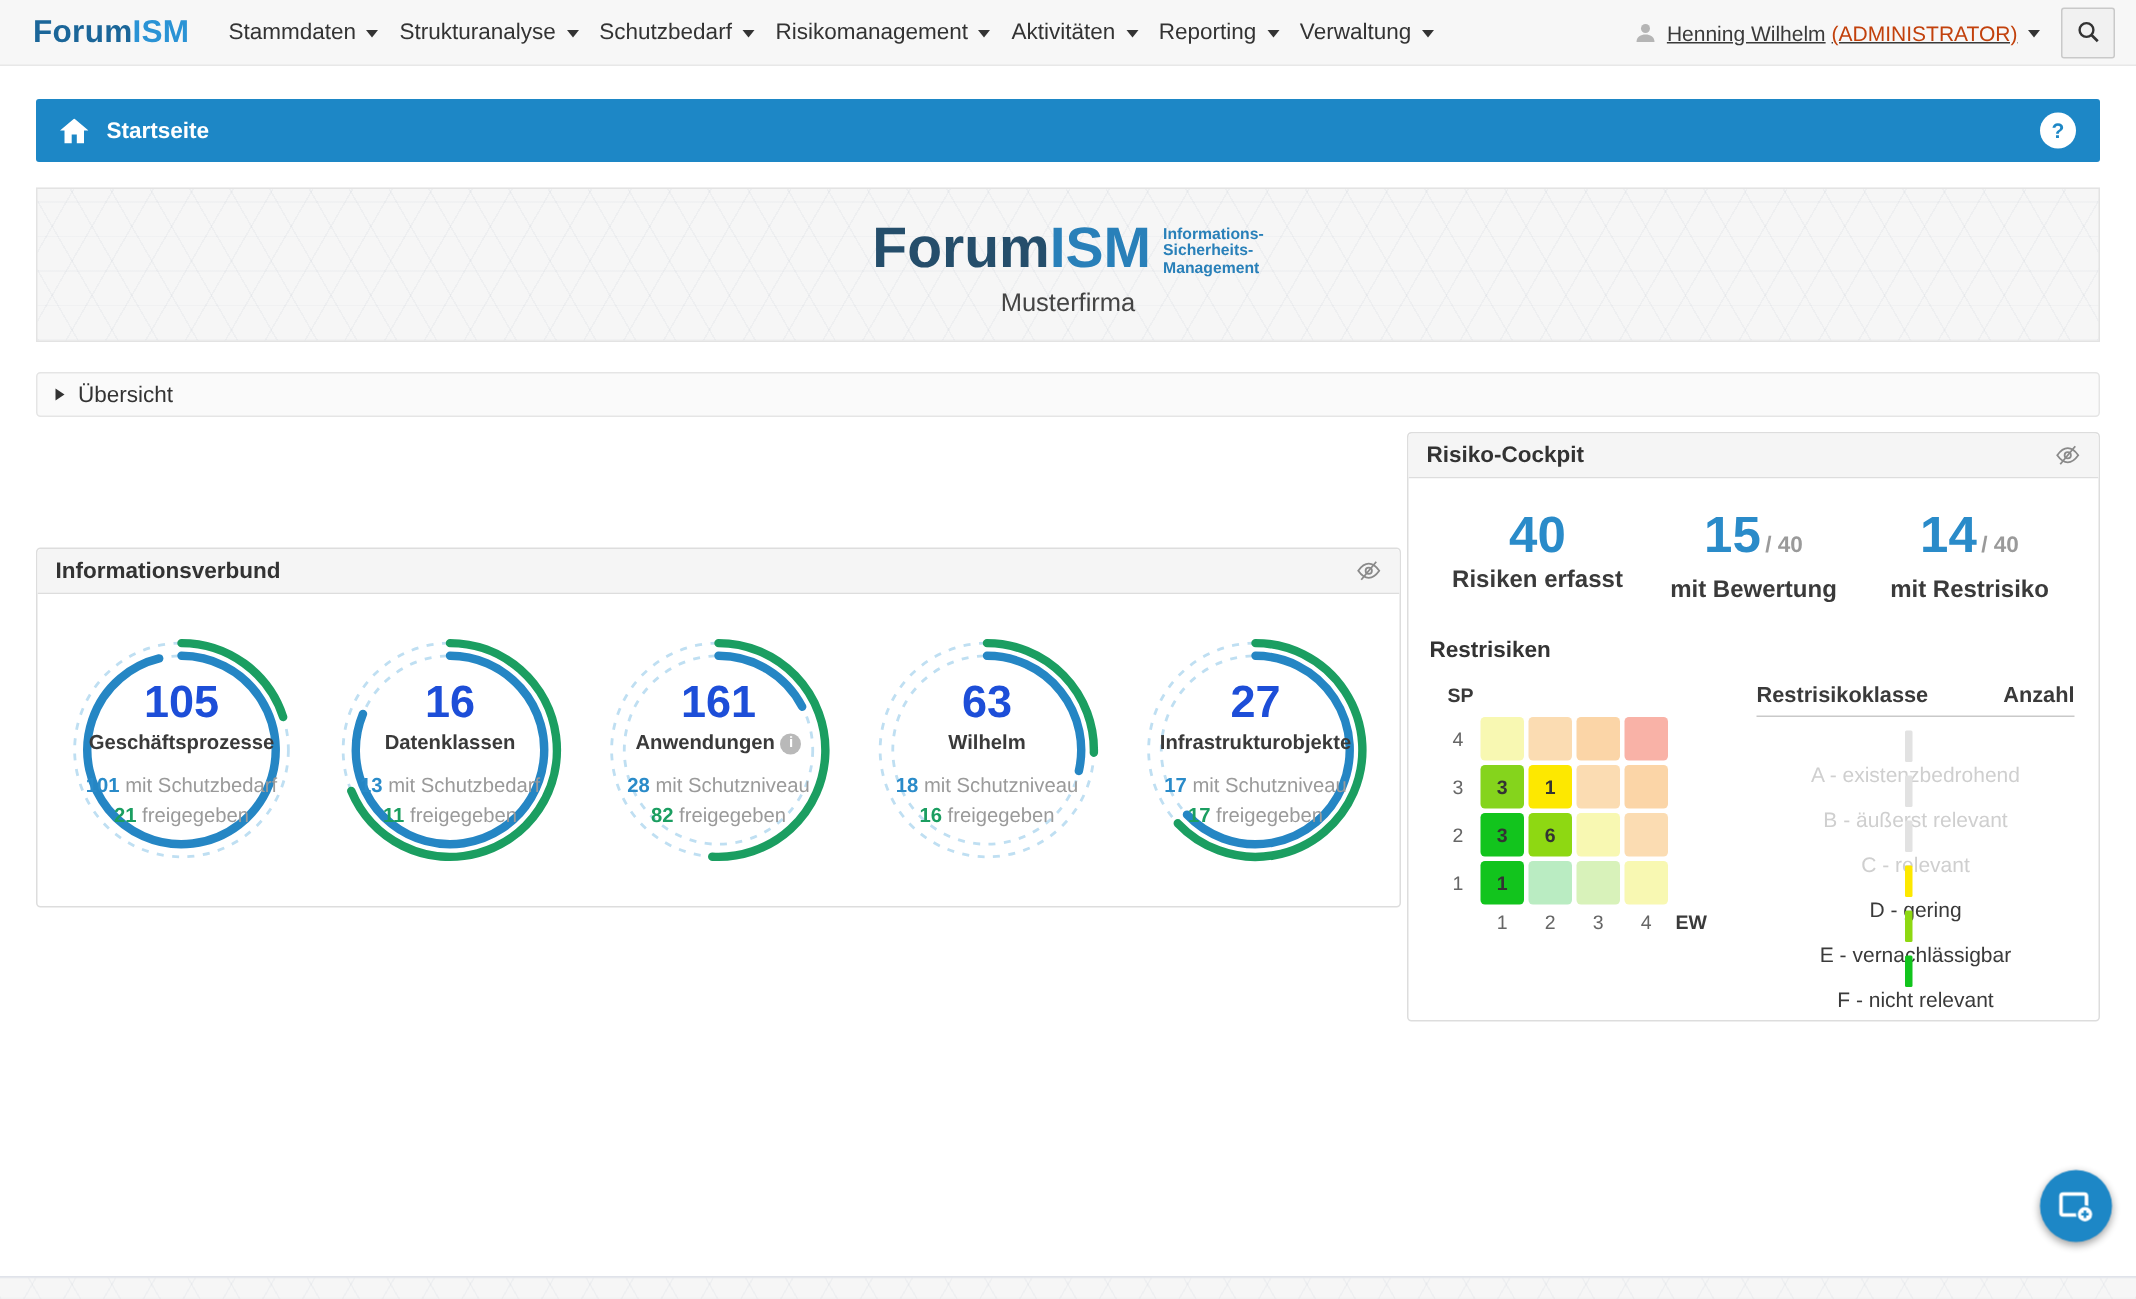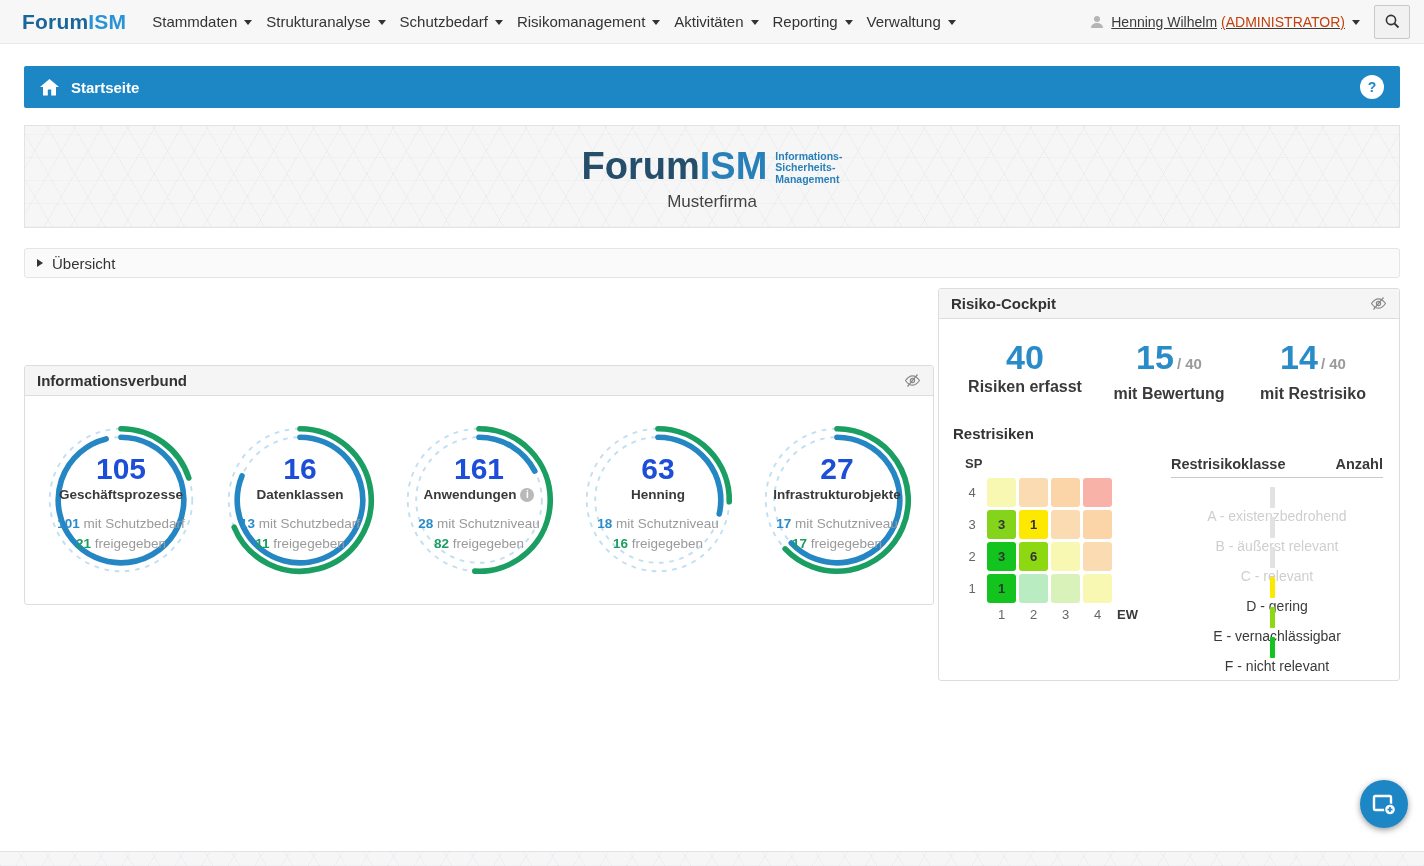--- a/index.html
+++ b/index.html
@@ -266,21 +266,21 @@
         </div>
         <div class="gauge">
           <svg width="150" height="152" viewBox="0 0 160 162">
             <circle cx="80" cy="81" r="76" fill="none" stroke="#bfdff2" stroke-width="2" stroke-dasharray="5 6"></circle>
             <circle cx="80" cy="81" r="67" fill="none" stroke="#bfdff2" stroke-width="2" stroke-dasharray="5 6"></circle>
             <path d="M80.00 5.00 A76 76 0 0 1 155.98 82.89" fill="none" stroke="#1b9e61" stroke-width="6" stroke-linecap="round"></path>
             <path d="M80.00 14.00 A67 67 0 0 1 145.32 95.91" fill="none" stroke="#2586c4" stroke-width="6" stroke-linecap="round"></path>
           </svg>
           <div class="g-overlay">
             <div class="g-num">63</div>
-            <div class="g-label"><span>Henning</span></div>
+            <div class="g-label"><span>Wilhelm</span></div>
             <div class="g-line"><b class="blue">18</b> <span>mit Schutzniveau</span></div>
             <div class="g-line"><b class="green">16</b> <span>freigegeben</span></div>
           </div>
         </div>
         <div class="gauge">
           <svg width="150" height="152" viewBox="0 0 160 162">
             <circle cx="80" cy="81" r="76" fill="none" stroke="#bfdff2" stroke-width="2" stroke-dasharray="5 6"></circle>
             <circle cx="80" cy="81" r="67" fill="none" stroke="#bfdff2" stroke-width="2" stroke-dasharray="5 6"></circle>
             <path d="M80.00 5.00 A76 76 0 1 1 24.72 133.15" fill="none" stroke="#1b9e61" stroke-width="6" stroke-linecap="round"></path>
             <path d="M80.00 14.00 A67 67 0 1 1 31.27 126.98" fill="none" stroke="#2586c4" stroke-width="6" stroke-linecap="round"></path>

